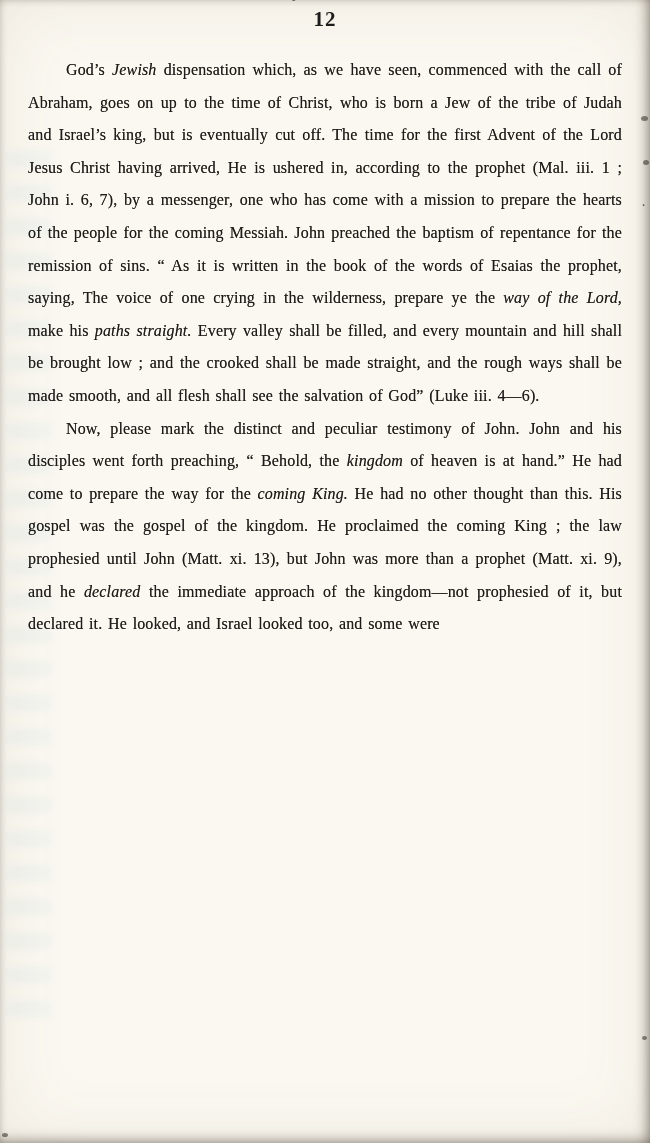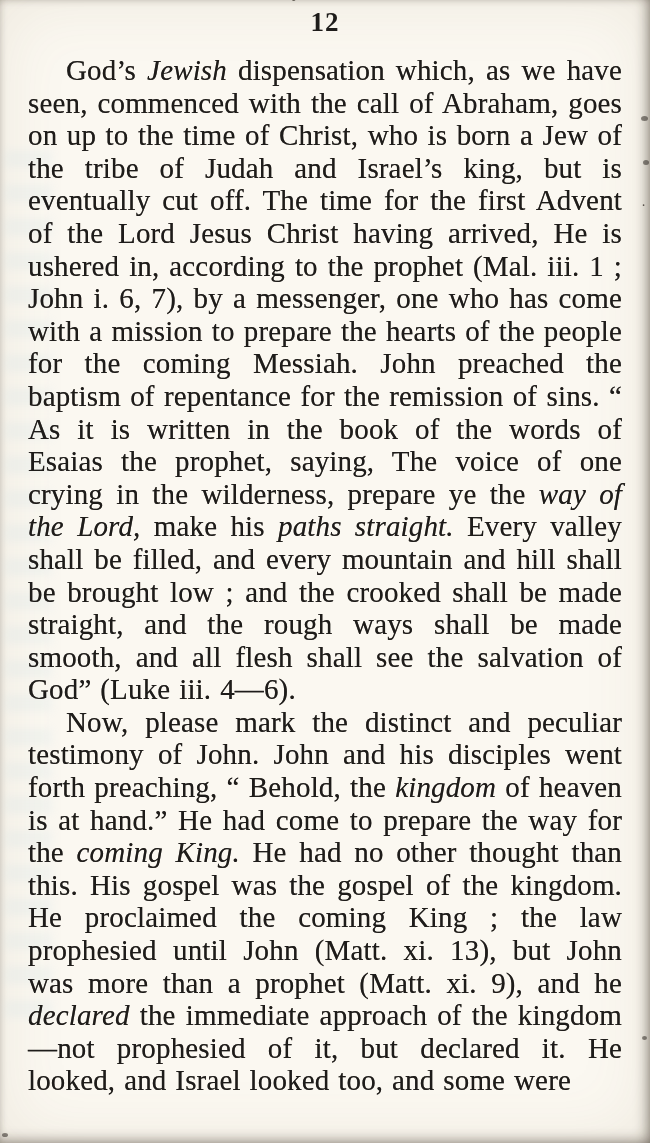--- a/index.html
+++ b/index.html
@@ -14,33 +14,33 @@
     box-shadow:
       inset 0 0 70px rgba(120,100,60,0.10),
       inset -9px 0 14px -7px rgba(50,40,30,0.50),
       inset 0 -9px 14px -7px rgba(50,40,30,0.40),
       inset 4px 0 10px -6px rgba(50,40,30,0.22),
       inset 0 4px 10px -6px rgba(50,40,30,0.18);
   }
   .page-number{
     position:absolute;top:7px;left:0;width:100%;
     text-align:center;
-    font-size:27px;font-weight:bold;letter-spacing:1px;
+    font-size:21px;font-weight:bold;letter-spacing:1px;
   }
   .artifact-top{
     position:absolute;top:-4px;left:292px;
     font-size:15px;color:#4a443c;transform:rotate(-8deg);
   }
   .artifact-side{
     position:absolute;top:198px;right:4px;
     font-size:14px;color:#57504a;
   }
   .body-text{
     position:absolute;top:54px;left:28px;right:28px;
-    font-size:29px;line-height:32.6px;
+    font-size:16px;line-height:32.6px;
     text-align:justify;
     word-spacing:1.5px;letter-spacing:0.15px;
     text-shadow:0 0 0.45px rgba(30,25,20,0.65);
   }
   .para{margin:0;text-indent:38px;}
   .it{font-style:italic;}
   .watermark{
     position:absolute;top:150px;left:4px;width:48px;height:880px;
     background:repeating-linear-gradient(
       180deg,

